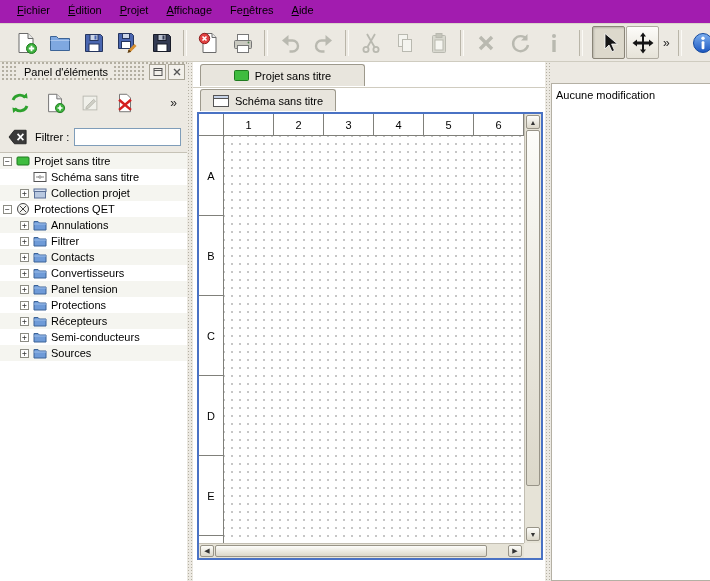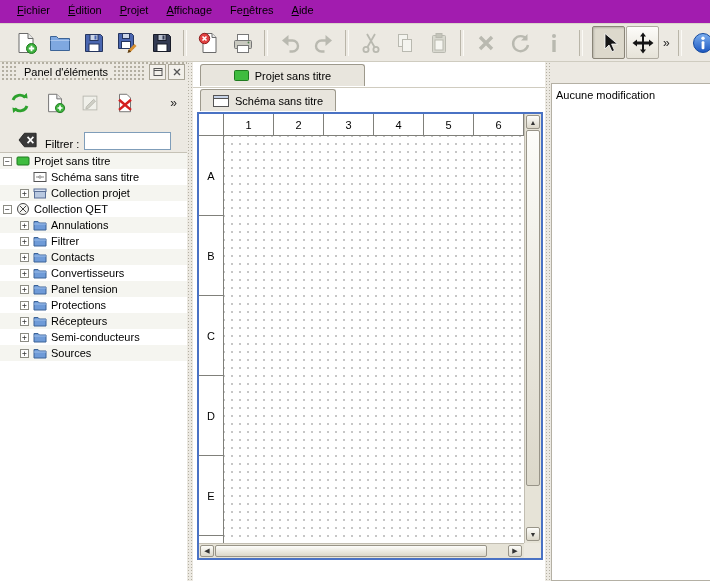--- a/index.html
+++ b/index.html
@@ -37,22 +37,22 @@
     background-size:4px 4px;background-position:1px 3px}
   .dtitle{background:#ece9e2;padding:0 6px;white-space:nowrap}
   .dock-btns{margin-left:auto;display:flex;background:#ece9e2;padding-left:3px;padding-right:2px}
   .dbtn{width:15px;height:14px;display:flex;align-items:center;justify-content:center;
     border:1px solid #a8a496;background:#f2f0ea;margin-left:2px}
   
   #eltbar{position:absolute;left:0;top:22px;right:0;height:38px;display:flex;align-items:center;
     gap:9px;padding-left:7px}
   .ebtn{width:26px;height:26px;display:flex;align-items:center;justify-content:center;flex:0 0 auto}
   #eltbar .chev{margin-left:auto;margin-right:7px}
-  #filterrow{position:absolute;left:0;top:62px;right:0;height:26px;display:flex;align-items:flex-end;
-    gap:5px;padding:0 16px}
+  #filterrow{position:absolute;left:0;top:62px;right:0;height:26px;display:flex;align-items:center;
+    gap:5px;padding:0 6px}
   #filterclear{width:24px;height:20px;display:flex;align-items:center;justify-content:center;flex:0 0 auto}
   #filterinput{flex:1;height:18px;border:1px solid #7f9db9;background:#fff;font:inherit;
     padding:1px 3px;min-width:0;box-sizing:border-box}
   #tree{position:absolute;left:0;top:90px;right:0;bottom:0;background:#fff;
     border-top:1px solid #c6c2b6;overflow:hidden}
   .trow{height:16px;display:flex;align-items:center;gap:3px;white-space:nowrap;cursor:default}
   .trow.alt{background:#f5f5f0}
   .expander{width:9px;height:9px;box-sizing:border-box;border:1px solid #8c8c84;background:#fff;
     font:8px/7px "DejaVu Sans Mono",monospace;text-align:center;color:#333;flex:0 0 auto}
   .exspacer{width:9px;height:9px;flex:0 0 auto}
@@ -353,21 +353,21 @@
           <span class="tlabel">Collection projet</span>
         </div>
         <div class="trow" style="padding-left: 3px;">
           <div class="expander">−</div>
           <span class="ticon">
             <svg width="14" height="14" viewBox="0 0 14 14">
               <circle cx="7" cy="7" r="5.5" fill="#f6f6f4" stroke="#444"></circle>
               <path d="M4 4l6 6M10 4l-6 6" stroke="#444"></path>
             </svg>
           </span>
-          <span class="tlabel">Collection QET</span>
+          <span class="tlabel">Protections QET</span>
         </div>
         <div class="trow alt" style="padding-left: 20px;">
           <div class="expander">+</div>
           <span class="ticon">
             <svg width="14" height="14" viewBox="0 0 14 14">
               <path d="M1 3.5h4l1.5 1.5H13v7H1z" fill="#6f9bd8" stroke="#3c6396"></path>
               <path d="M1 6h12" stroke="#9dbde8"></path>
             </svg>
           </span>
           <span class="tlabel">Annulations</span>

